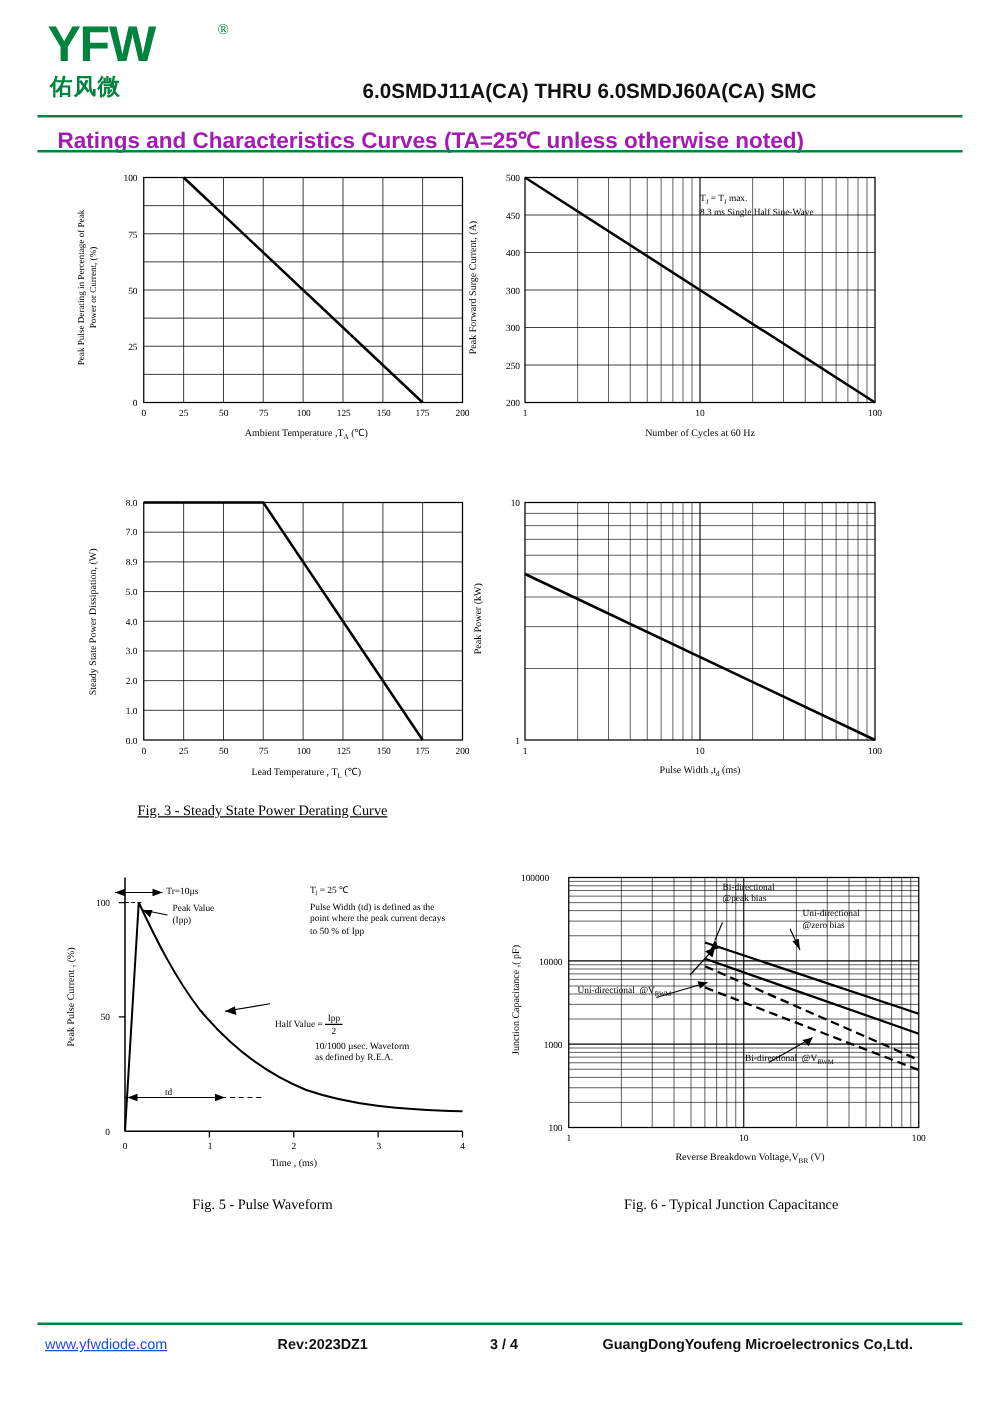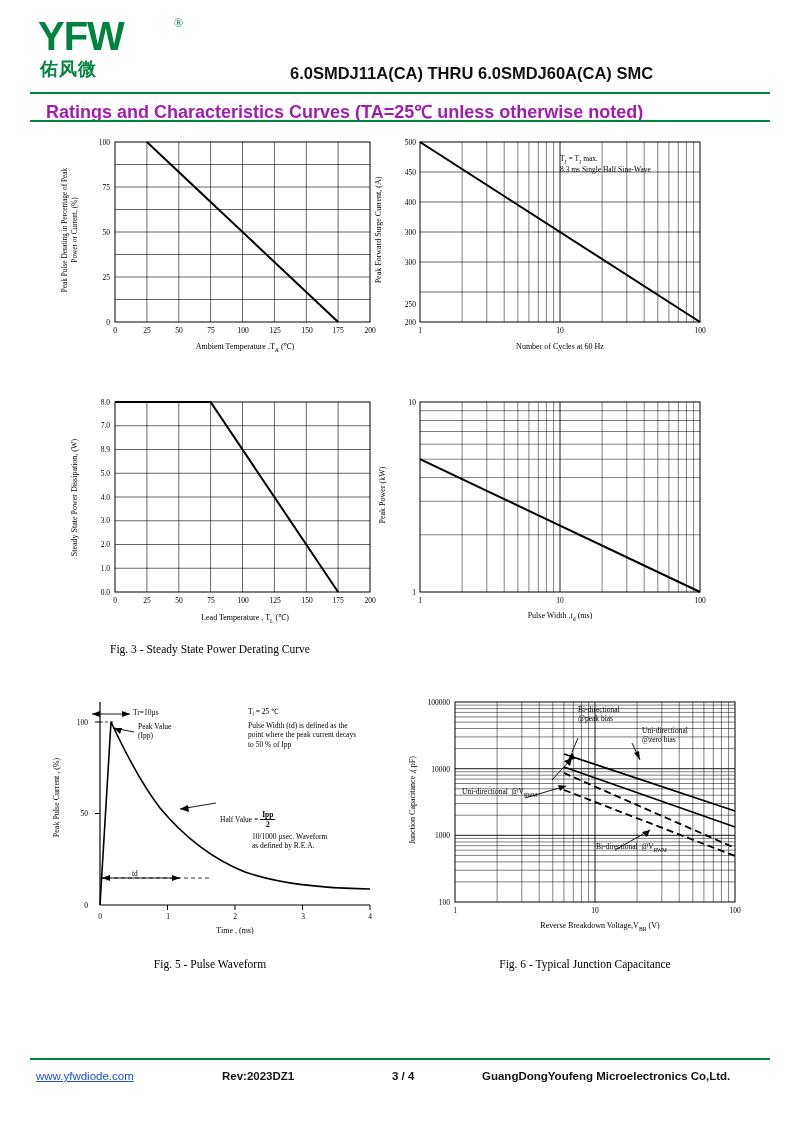--- a/index.html
+++ b/index.html
@@ -206,21 +206,21 @@
       </g>
 
       <polyline points="20,12 300,192" fill="none" stroke="#000" stroke-width="2"></polyline>
     </svg>
 
     <div class="tick-lbl-r" style="left:-14px;top:8px;width:30px;">500</div>
     <div class="tick-lbl-r" style="left:-14px;top:38px;width:30px;">450</div>
     <div class="tick-lbl-r" style="left:-14px;top:68px;width:30px;">400</div>
     <div class="tick-lbl-r" style="left:-14px;top:98px;width:30px;">300</div>
     <div class="tick-lbl-r" style="left:-14px;top:128px;width:30px;">300</div>
-    <div class="tick-lbl-r" style="left:-14px;top:170px;width:30px;">250</div>
+    <div class="tick-lbl-r" style="left:-14px;top:158px;width:30px;">250</div>
     <div class="tick-lbl-r" style="left:-14px;top:188px;width:30px;">200</div>
 
     <div class="tick-lbl" style="left:12px;top:196px;width:16px;">1</div>
     <div class="tick-lbl" style="left:151px;top:196px;width:18px;">10</div>
     <div class="tick-lbl" style="left:289px;top:196px;width:22px;">100</div>
 
     <div class="ax-title" style="left:70px;top:212px;width:180px;">Number of Cycles at 60 Hz</div>
     <div class="ax-title-v2" style="left:-26px;top:190px;width:180px;">Peak Forward Surge Current, (A)</div>
 
     <div class="note" style="left:160px;top:24px;">T<sub>J</sub> = T<sub>J</sub> max.</div>
@@ -265,21 +265,21 @@
     <div class="tick-lbl" style="left:139px;top:206px;width:20px;">50</div>
     <div class="tick-lbl" style="left:171px;top:206px;width:20px;">75</div>
     <div class="tick-lbl" style="left:202px;top:206px;width:22px;">100</div>
     <div class="tick-lbl" style="left:234px;top:206px;width:22px;">125</div>
     <div class="tick-lbl" style="left:266px;top:206px;width:22px;">150</div>
     <div class="tick-lbl" style="left:297px;top:206px;width:22px;">175</div>
     <div class="tick-lbl" style="left:329px;top:206px;width:22px;">200</div>
 
     <div class="ax-title" style="left:125px;top:221px;width:180px;">Lead Temperature , T<sub>L</sub> (℃)</div>
     <div class="ax-title-v2" style="left:40px;top:205px;width:195px;">Steady State Power Dissipation, (W)</div>
-    <div class="fig-cap" style="left:0;top:253px;">Fig. 3 - Steady State Power Derating Curve</div>
+    <div class="fig-cap" style="left:0;top:253px;text-decoration:underline;">Fig. 3 - Steady State Power Derating Curve</div>
   </div>
 
   <div class="fig" style="left:400px;top:390px;width:370px;height:285px;">
     <svg width="370" height="245">
       <rect x="20" y="12" width="280" height="190" fill="#fff" stroke="#000" stroke-width="1"></rect>
 
       <g stroke="#000" stroke-width="0.5">
         <line x1="62.1" y1="12" x2="62.1" y2="202"></line>
         <line x1="86.8" y1="12" x2="86.8" y2="202"></line>
         <line x1="104.2" y1="12" x2="104.2" y2="202"></line>
@@ -378,21 +378,21 @@
     <div class="ax-title" style="left:150px;top:236px;width:110px;">Time , (ms)</div>
     <div class="ax-title-v2" style="left:22px;top:190px;width:165px;">Peak Pulse Current , (%)</div>
 
     <div class="note" style="left:103px;top:18px;">Tr=10µs</div>
     <div class="note" style="left:108px;top:32px;">Peak Value
 (Ipp)</div>
     <div class="note" style="left:218px;top:17px;">Tⱼ = 25 ℃</div>
     <div class="note" style="left:218px;top:31px;">Pulse Width (td) is defined as the
 point where the peak current decays
 to 50 % of Ipp</div>
-    <div class="note" style="left:190px;top:100px;margin-top:20px;">Half Value = <span style="display:inline-block;text-align:center;vertical-align:middle;font-weight:bold;"><span style="display:block;border-bottom:1px solid #000;padding:0 2px;">Ipp</span><span style="display:block;">2</span></span></div>
+    <div class="note" style="left:190px;top:100px;margin-top:20px;">Half Value = <span style="display:inline-block;text-align:center;vertical-align:middle;"><span style="display:block;border-bottom:1px solid #000;padding:0 2px;">Ipp</span><span style="display:block;">2</span></span></div>
     <div class="note" style="left:222px;top:142px;">10/1000 µsec. Waveform
 as defined by R.E.A.</div>
     <div class="note" style="left:102px;top:179px;">td</div>
 
     <div class="fig-cap" style="left:0;top:268px;">Fig. 5 - Pulse Waveform</div>
   </div>
 
   <div class="fig" style="left:400px;top:690px;width:370px;height:300px;">
     <svg width="370" height="250">
 
@@ -458,21 +458,21 @@
         <line x1="125" y1="108" x2="166" y2="96"></line>
         <line x1="215" y1="160" x2="250" y2="140"></line>
         <line x1="232" y1="53" x2="240" y2="70"></line>
       </g>
       <polygon points="172,68 164,71 170,76" fill="#000"></polygon>
       <polygon points="172,62 168,70 175,69" fill="#000"></polygon>
       <polygon points="166,96 158,95 160,101" fill="#000"></polygon>
       <polygon points="250,140 242,142 247,147" fill="#000"></polygon>
       <polygon points="240,70 234,63 239,61" fill="#000"></polygon>
     </svg>
-    <div class="tick-lbl-r" style="left:6px;top:8px;width:44px;">100000</div>
+    <div class="tick-lbl-r" style="left:6px;top:8px;width:44px;text-align:center;">100000</div>
     <div class="tick-lbl-r" style="left:6px;top:75px;width:44px;">10000</div>
     <div class="tick-lbl-r" style="left:6px;top:141px;width:44px;">1000</div>
     <div class="tick-lbl-r" style="left:6px;top:208px;width:44px;">100</div>
     <div class="tick-lbl" style="left:47px;top:216px;width:16px;">1</div>
     <div class="tick-lbl" style="left:186px;top:216px;width:18px;">10</div>
     <div class="tick-lbl" style="left:324px;top:216px;width:22px;">100</div>
     <div class="ax-title" style="left:90px;top:231px;width:220px;">Reverse  Breakdown Voltage,V<sub>BR</sub> (V)</div>
     <div class="ax-title-v2" style="left:8px;top:195px;width:170px;">Junction Capacitance ,( pF)</div>
 
     <div class="note" style="left:178px;top:15px;">Bi-directional

